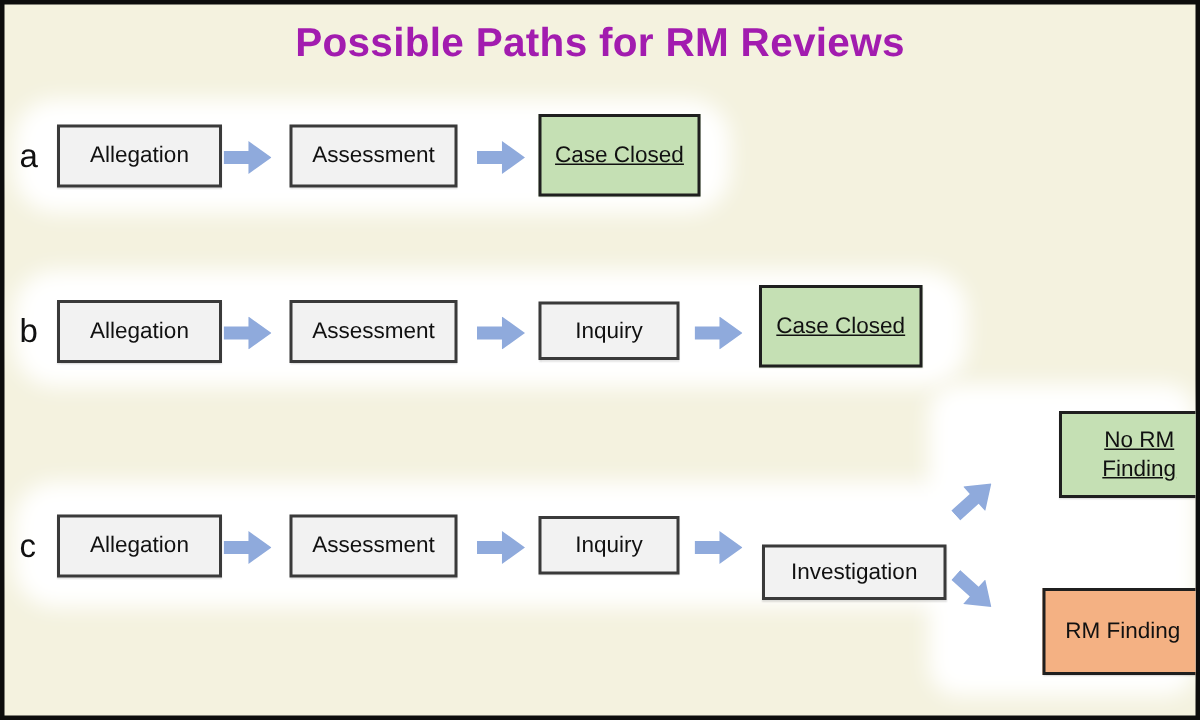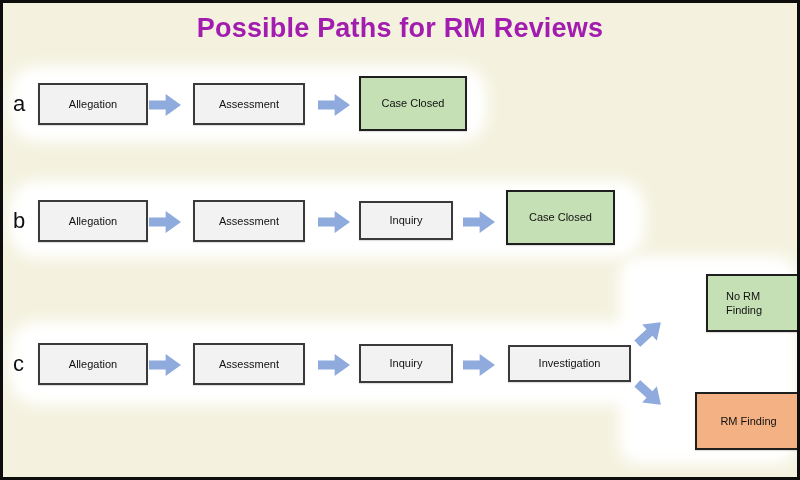--- a/index.html
+++ b/index.html
@@ -26,26 +26,27 @@
     filter:blur(7px);
   }
   .row-label{
     position:absolute;
     font-size:22px;color:#111;line-height:1;
   }
   .box{
     position:absolute;
     box-sizing:border-box;
     display:flex;align-items:center;justify-content:center;
+    text-align:center;
     background:var(--box-gray,#f2f2f2);
     border:2px solid #3a3a3a;
-    font-size:11px;line-height:1.3;
+    font-size:15px;line-height:1.3;
     box-shadow:0 1px 1px rgba(0,0,0,0.12);
   }
-  .box.green{background:var(--box-green,#c5e0b4);border-color:#1f1f1f;}
+  .box.green{background:var(--box-green,#c5e0b4);border-color:#1f1f1f;text-decoration:underline;}
   .box.orange{background:var(--box-orange,#f4b183);border-color:#1f1f1f;}
   .box.wrap{padding:0 18px;margin-left:32px;}
   .arrow{
     position:absolute;
     width:32px;height:22px;
     background:var(--arrow-blue,#8faadc);
     clip-path:polygon(0 30%,52% 30%,52% 0,100% 50%,52% 100%,52% 70%,0 70%);
   }
   .arrow.up{transform:rotate(-42deg);}
   .arrow.down{transform:rotate(42deg);}
@@ -78,21 +79,21 @@
   <div class="arrow" style="left:460px;top:208px;"></div>
   <div class="box green" style="left:503px;top:187px;width:109px;height:55px;">Case Closed</div>
 
   <div class="row-label" style="left:10px;top:350px;">c</div>
   <div class="box" style="left:35px;top:340px;width:110px;height:42px;">Allegation</div>
   <div class="arrow" style="left:146px;top:351px;"></div>
   <div class="box" style="left:190px;top:340px;width:112px;height:42px;">Assessment</div>
   <div class="arrow" style="left:315px;top:351px;"></div>
   <div class="box" style="left:356px;top:341px;width:94px;height:39px;">Inquiry</div>
   <div class="arrow" style="left:460px;top:351px;"></div>
-  <div class="box" style="left:505px;top:342px;width:123px;height:37px;">Investigation</div>
+  <div class="box" style="left:505px;top:360px;width:123px;height:37px;">Investigation</div>
 
   <div class="arrow up" style="left:630px;top:319px;"></div>
   <div class="arrow down" style="left:630px;top:380px;"></div>
 
   <div class="box green wrap" style="left:671px;top:271px;width:107px;height:58px;">No RM Finding</div>
   <div class="box orange" style="left:692px;top:389px;width:107px;height:58px;">RM Finding</div>
 
 </div>
 
 </body></html>

